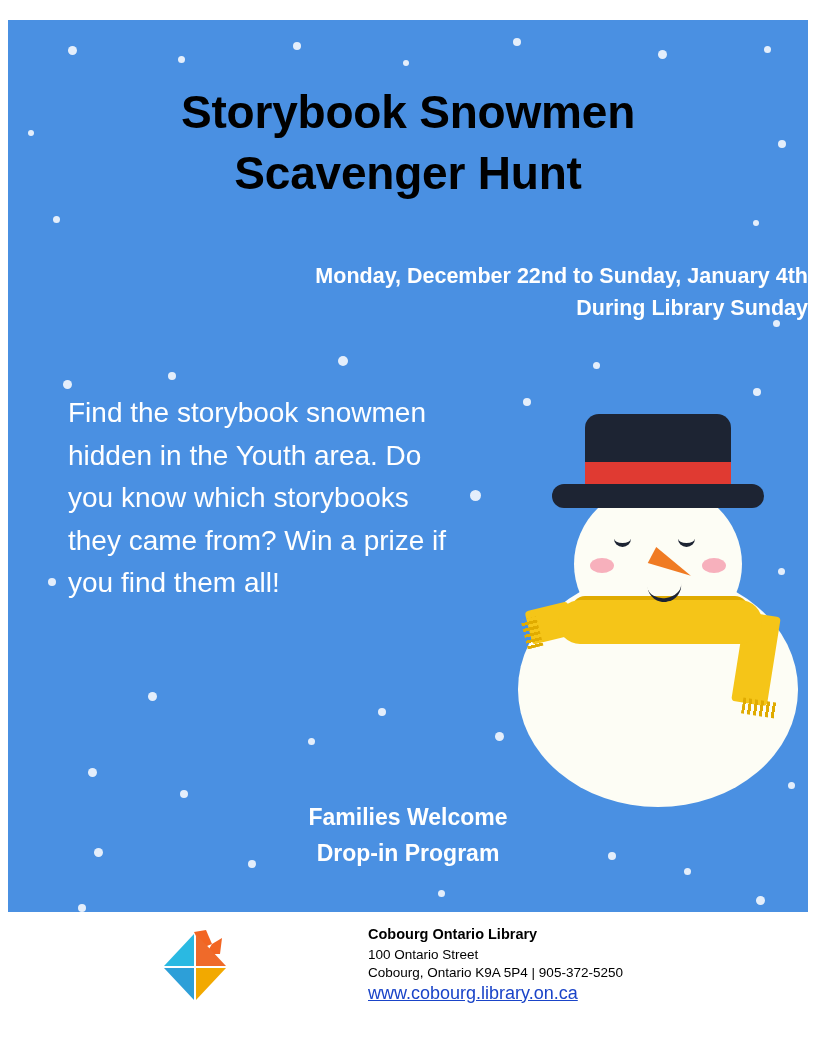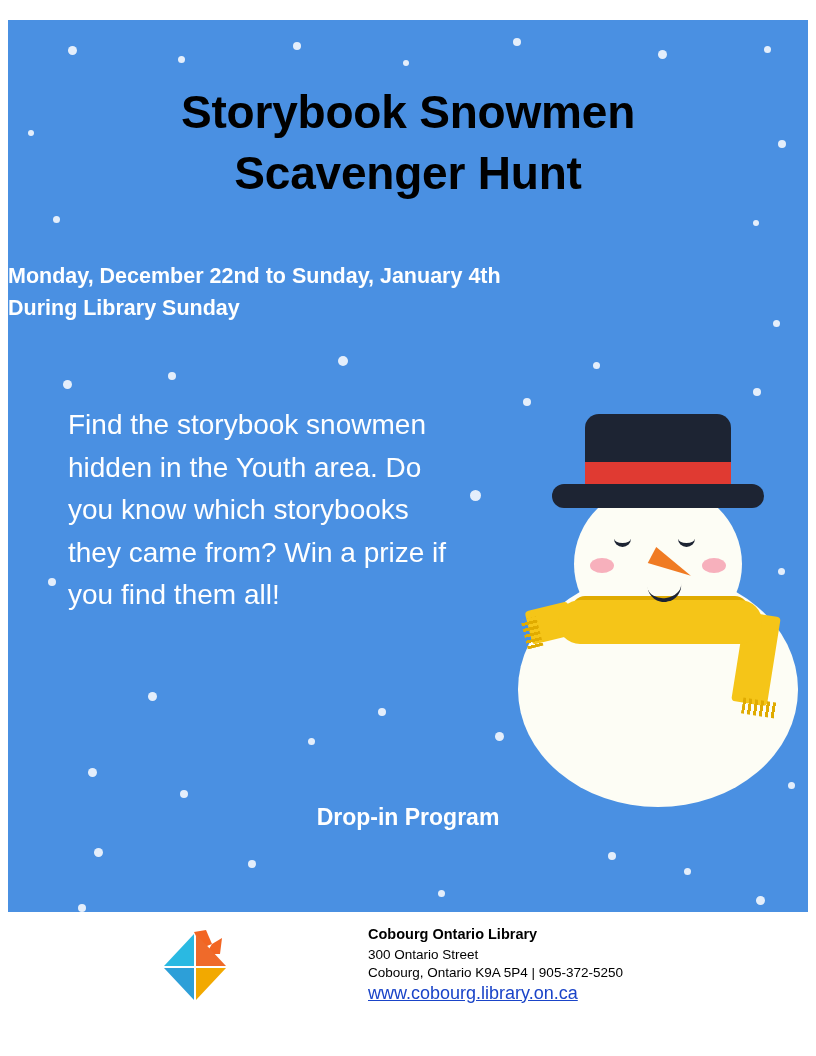--- a/index.html
+++ b/index.html
@@ -52,37 +52,36 @@
     font-weight: bold;
     line-height: 1.32;
     letter-spacing: -0.2px;
   }
 
   .subhead {
     position: absolute;
     left: 0;
     top: 240px;
     width: 800px;
-    text-align: left;
+    text-align: right;
     color: #ffffff;
     font-size: 21.5px;
     font-weight: bold;
     line-height: 1.5;
   }
 
   .body-copy {
     position: absolute;
     left: 60px;
     top: 372px;
     width: 400px;
     color: #ffffff;
     font-size: 28px;
     font-weight: normal;
     line-height: 1.52;
-    margin-top: 12px;
   }
 
   .footer-lines {
     position: absolute;
     left: 120px;
     top: 780px;
     width: 560px;
     text-align: center;
     color: #ffffff;
     font-size: 23px;
@@ -366,40 +365,41 @@
     </div>
 
     <div class="subhead">
       <div>Monday, December 22nd to Sunday, January 4th</div>
       <div>During Library Sunday</div>
     </div>
 
     <div class="body-copy">Find the storybook snowmen hidden in the Youth area. Do you know which storybooks they came from? Win a prize if you find them all!</div>
 
     <div class="footer-lines">
+      <div>Families Welcome</div>
       <div>Drop-in Program</div>
     </div>
   </div>
 
   <div class="footer">
 
     <div class="logo-wrap">
       <svg class="logo-mark" viewBox="0 0 76 78">
         <polygon points="38,4 50,2 56,16 46,20" fill="#f26522"></polygon>
         <polygon points="56,16 66,10 64,26 50,26" fill="#f26522"></polygon>
         <polygon points="38,6 38,38 8,38" fill="#1fb5e0" opacity="0.95"></polygon>
         <polygon points="40,6 40,38 70,38" fill="#ef6a2a"></polygon>
         <polygon points="38,40 38,72 8,40" fill="#2d9fd8"></polygon>
         <polygon points="40,40 70,40 40,72" fill="#f2a900"></polygon>
         <polygon points="8,40 38,40 23,62" fill="#1a9ad8" opacity="0"></polygon>
       </svg>
     </div>
 
     <div class="org-block">
       <div class="org-name">Cobourg Ontario Library</div>
-      <div class="org-line">300 Ontario Street</div>
+      <div class="org-line">100 Ontario Street</div>
       <div class="org-line">Cobourg, Ontario K9A 5P4 | 905-372-5250</div>
       <a class="org-link" href="#">www.cobourg.library.on.ca</a>
     </div>
 
   </div>
 
 </div>
 
 </body></html>

